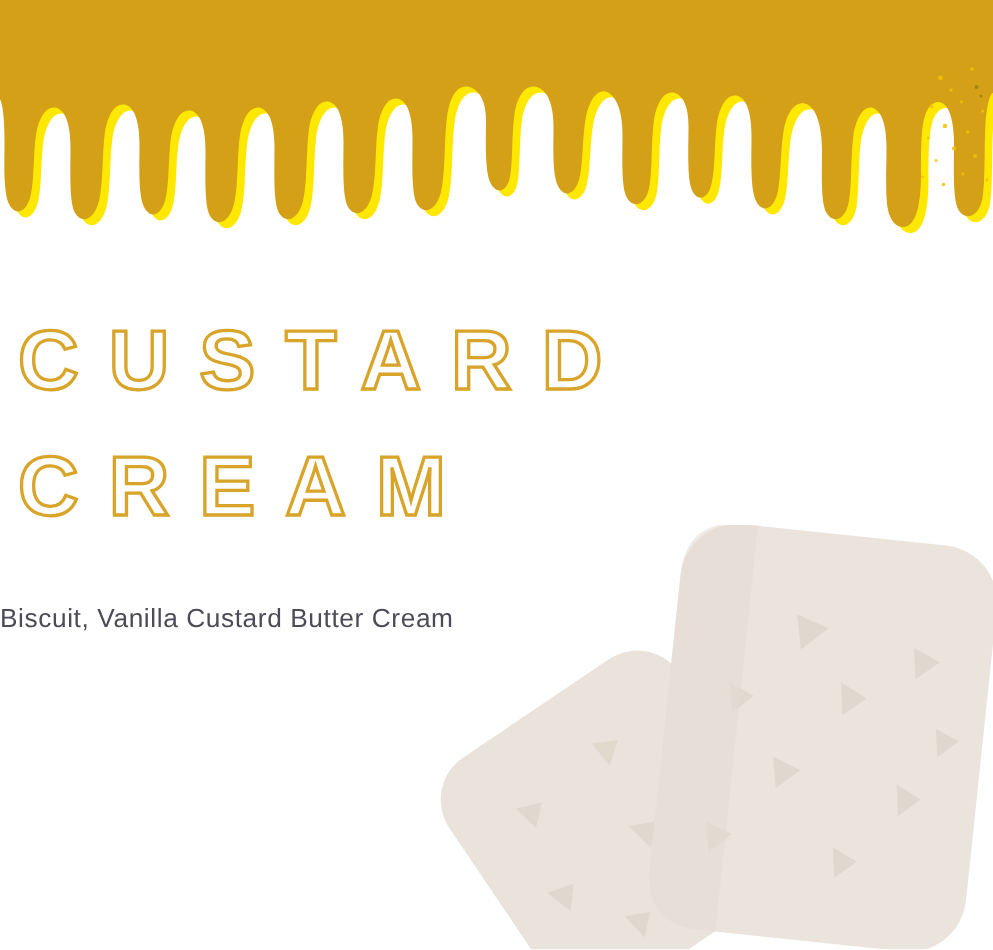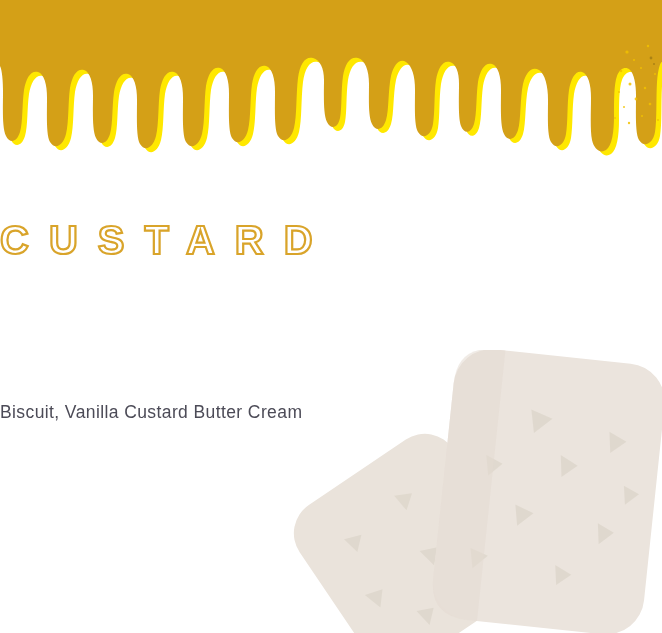--- a/index.html
+++ b/index.html
@@ -37,26 +37,27 @@
   #title-block {
     position: absolute;
     left: 0px;
     top: 198px;
     width: 662px;
   }
   .title-line {
     display: block;
     font-family: "Liberation Sans", sans-serif;
     font-weight: 700;
-    font-size: 40px;
+    font-size: 56px;
     line-height: 84px;
     letter-spacing: 20px;
     color: transparent;
     -webkit-text-stroke: 2.2px #D9A42A;
     text-stroke: 2.2px #D9A42A;
+    padding-left: 12px;
     white-space: nowrap;
     -webkit-font-smoothing: antialiased;
   }
 
   
   #subtitle {
     position: absolute;
     left: 0;
     top: 402px;
     font-family: "Liberation Sans", sans-serif;
@@ -195,20 +196,21 @@
       </g>
       <g fill="#8A6A12" opacity="0.55">
         <circle cx="651" cy="58" r="1.4"></circle>
         <circle cx="654" cy="64" r="1.0"></circle>
       </g>
     </svg>
   </div>
 
   <div id="title-block">
     <span class="title-line">CUSTARD</span>
+    <span class="title-line">CREAM</span>
   </div>
 
   <div id="subtitle">Biscuit, Vanilla Custard Butter Cream</div>
 
   <div id="biscuits">
     <svg id="biscuit-svg" viewBox="0 0 400 290" xmlns="http://www.w3.org/2000/svg">
 
       <g transform="rotate(-34 130 190)">
         <rect x="40" y="110" width="185" height="190" rx="34" ry="34" fill="#EAE3DB"></rect>
         <g fill="#DCD5CA" opacity="0.75">

